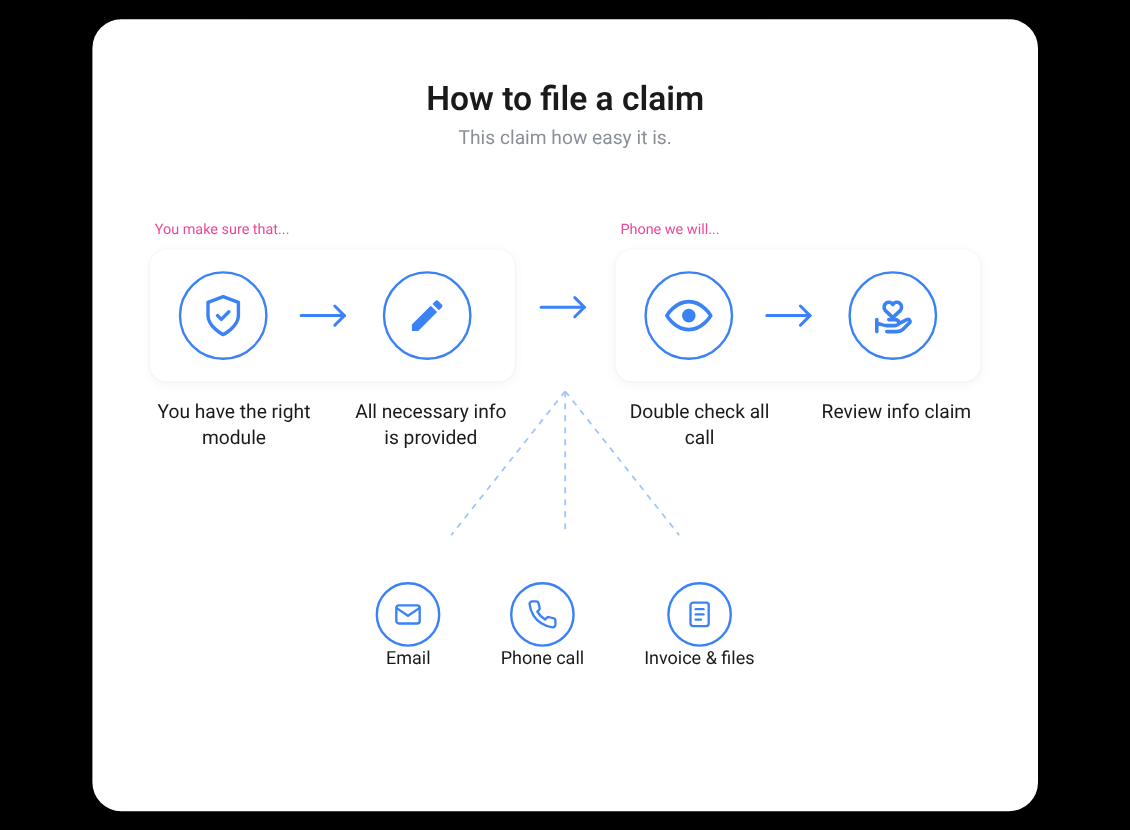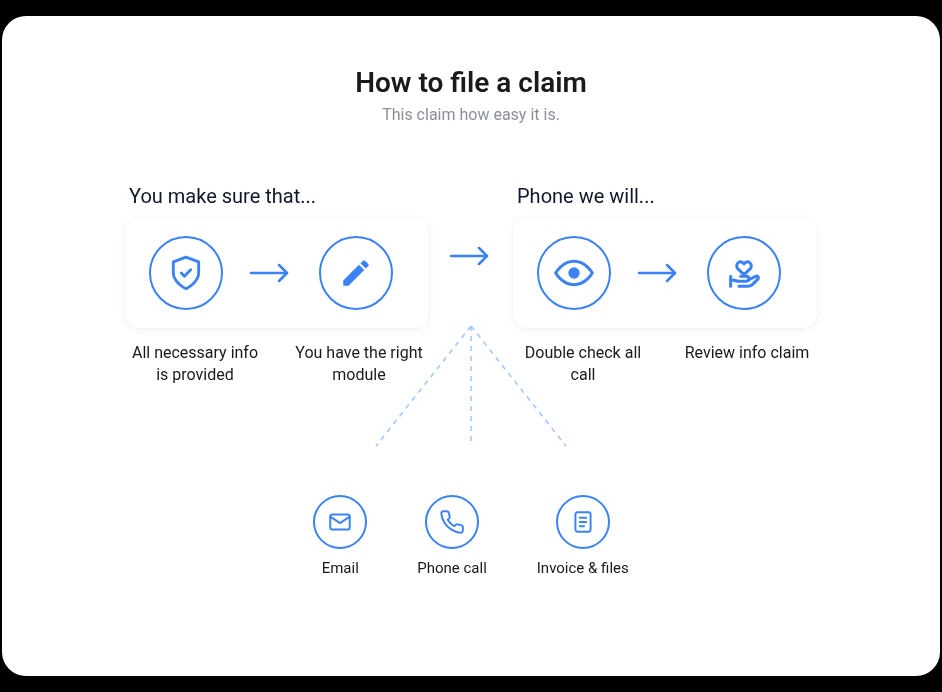--- a/index.html
+++ b/index.html
@@ -11,21 +11,21 @@
       font-family: -apple-system, BlinkMacSystemFont, "Segoe UI", Roboto, Helvetica, Arial, sans-serif;
       background: #000;
       width: 942px;
       height: 692px;
       display: flex;
       align-items: center;
       justify-content: center;
     }
     .card {
       background: #fff;
-      width: 938px;
+      width: 788px;
       height: 660px;
       border-radius: 24px;
       padding: 50px 40px 40px 40px;
       position: relative;
     }
     .header {
       text-align: center;
       margin-bottom: 60px;
     }
     .title {
@@ -43,22 +43,22 @@
       display: flex;
       align-items: flex-start;
       justify-content: center;
       gap: 18px;
     }
     .group {
       display: flex;
       flex-direction: column;
     }
     .group-label {
-      font-size: 20px;
-      color: #0f172a;
+      font-size: 12px;
+      color: #ec4899;
       margin-bottom: 10px;
       padding-left: 4px;
     }
     .group-box {
       background: #fff;
       border-radius: 14px;
       box-shadow: 0 2px 10px rgba(0,0,0,0.05), 0 0 0 1px rgba(0,0,0,0.02);
       padding: 18px 24px;
       display: flex;
       align-items: center;
@@ -120,21 +120,21 @@
       display: flex;
       justify-content: center;
       gap: 50px;
       margin-top: 110px;
       position: relative;
     }
     .sub-step {
       display: flex;
       flex-direction: column;
       align-items: center;
-      gap: 10px;
+      gap: 0;
     }
     .sub-label {
       font-size: 15px;
       color: #1a1a1a;
       white-space: nowrap;
     }
     .dashed-lines {
       position: absolute;
       top: 310px;
       left: 50%;
@@ -172,22 +172,22 @@
         </div>
         <div class="step">
           <div class="icon-circle">
             <svg width="34" height="34" viewBox="0 0 24 24" fill="currentColor">
                 <path d="M3 17.25V21h3.75L17.81 9.94l-3.75-3.75L3 17.25zM20.71 7.04a1 1 0 0 0 0-1.41l-2.34-2.34a1 1 0 0 0-1.41 0l-1.83 1.83 3.75 3.75 1.83-1.83z"></path>
               </svg>
           </div>
         </div>
       </div>
       <div class="step-labels-row">
+        <div class="step-label">You have the right module</div>
         <div class="step-label">All necessary info is provided</div>
-        <div class="step-label">You have the right module</div>
       </div>
     </div>
 
     <div class="mid-arrow-col">
       <div class="arrow">
         <svg viewBox="0 0 48 24" fill="none" stroke="currentColor" stroke-width="2.5" stroke-linecap="round" stroke-linejoin="round">
             <line x1="4" y1="12" x2="40" y2="12"></line>
             <polyline points="32 4 40 12 32 20"></polyline>
           </svg>
       </div>

